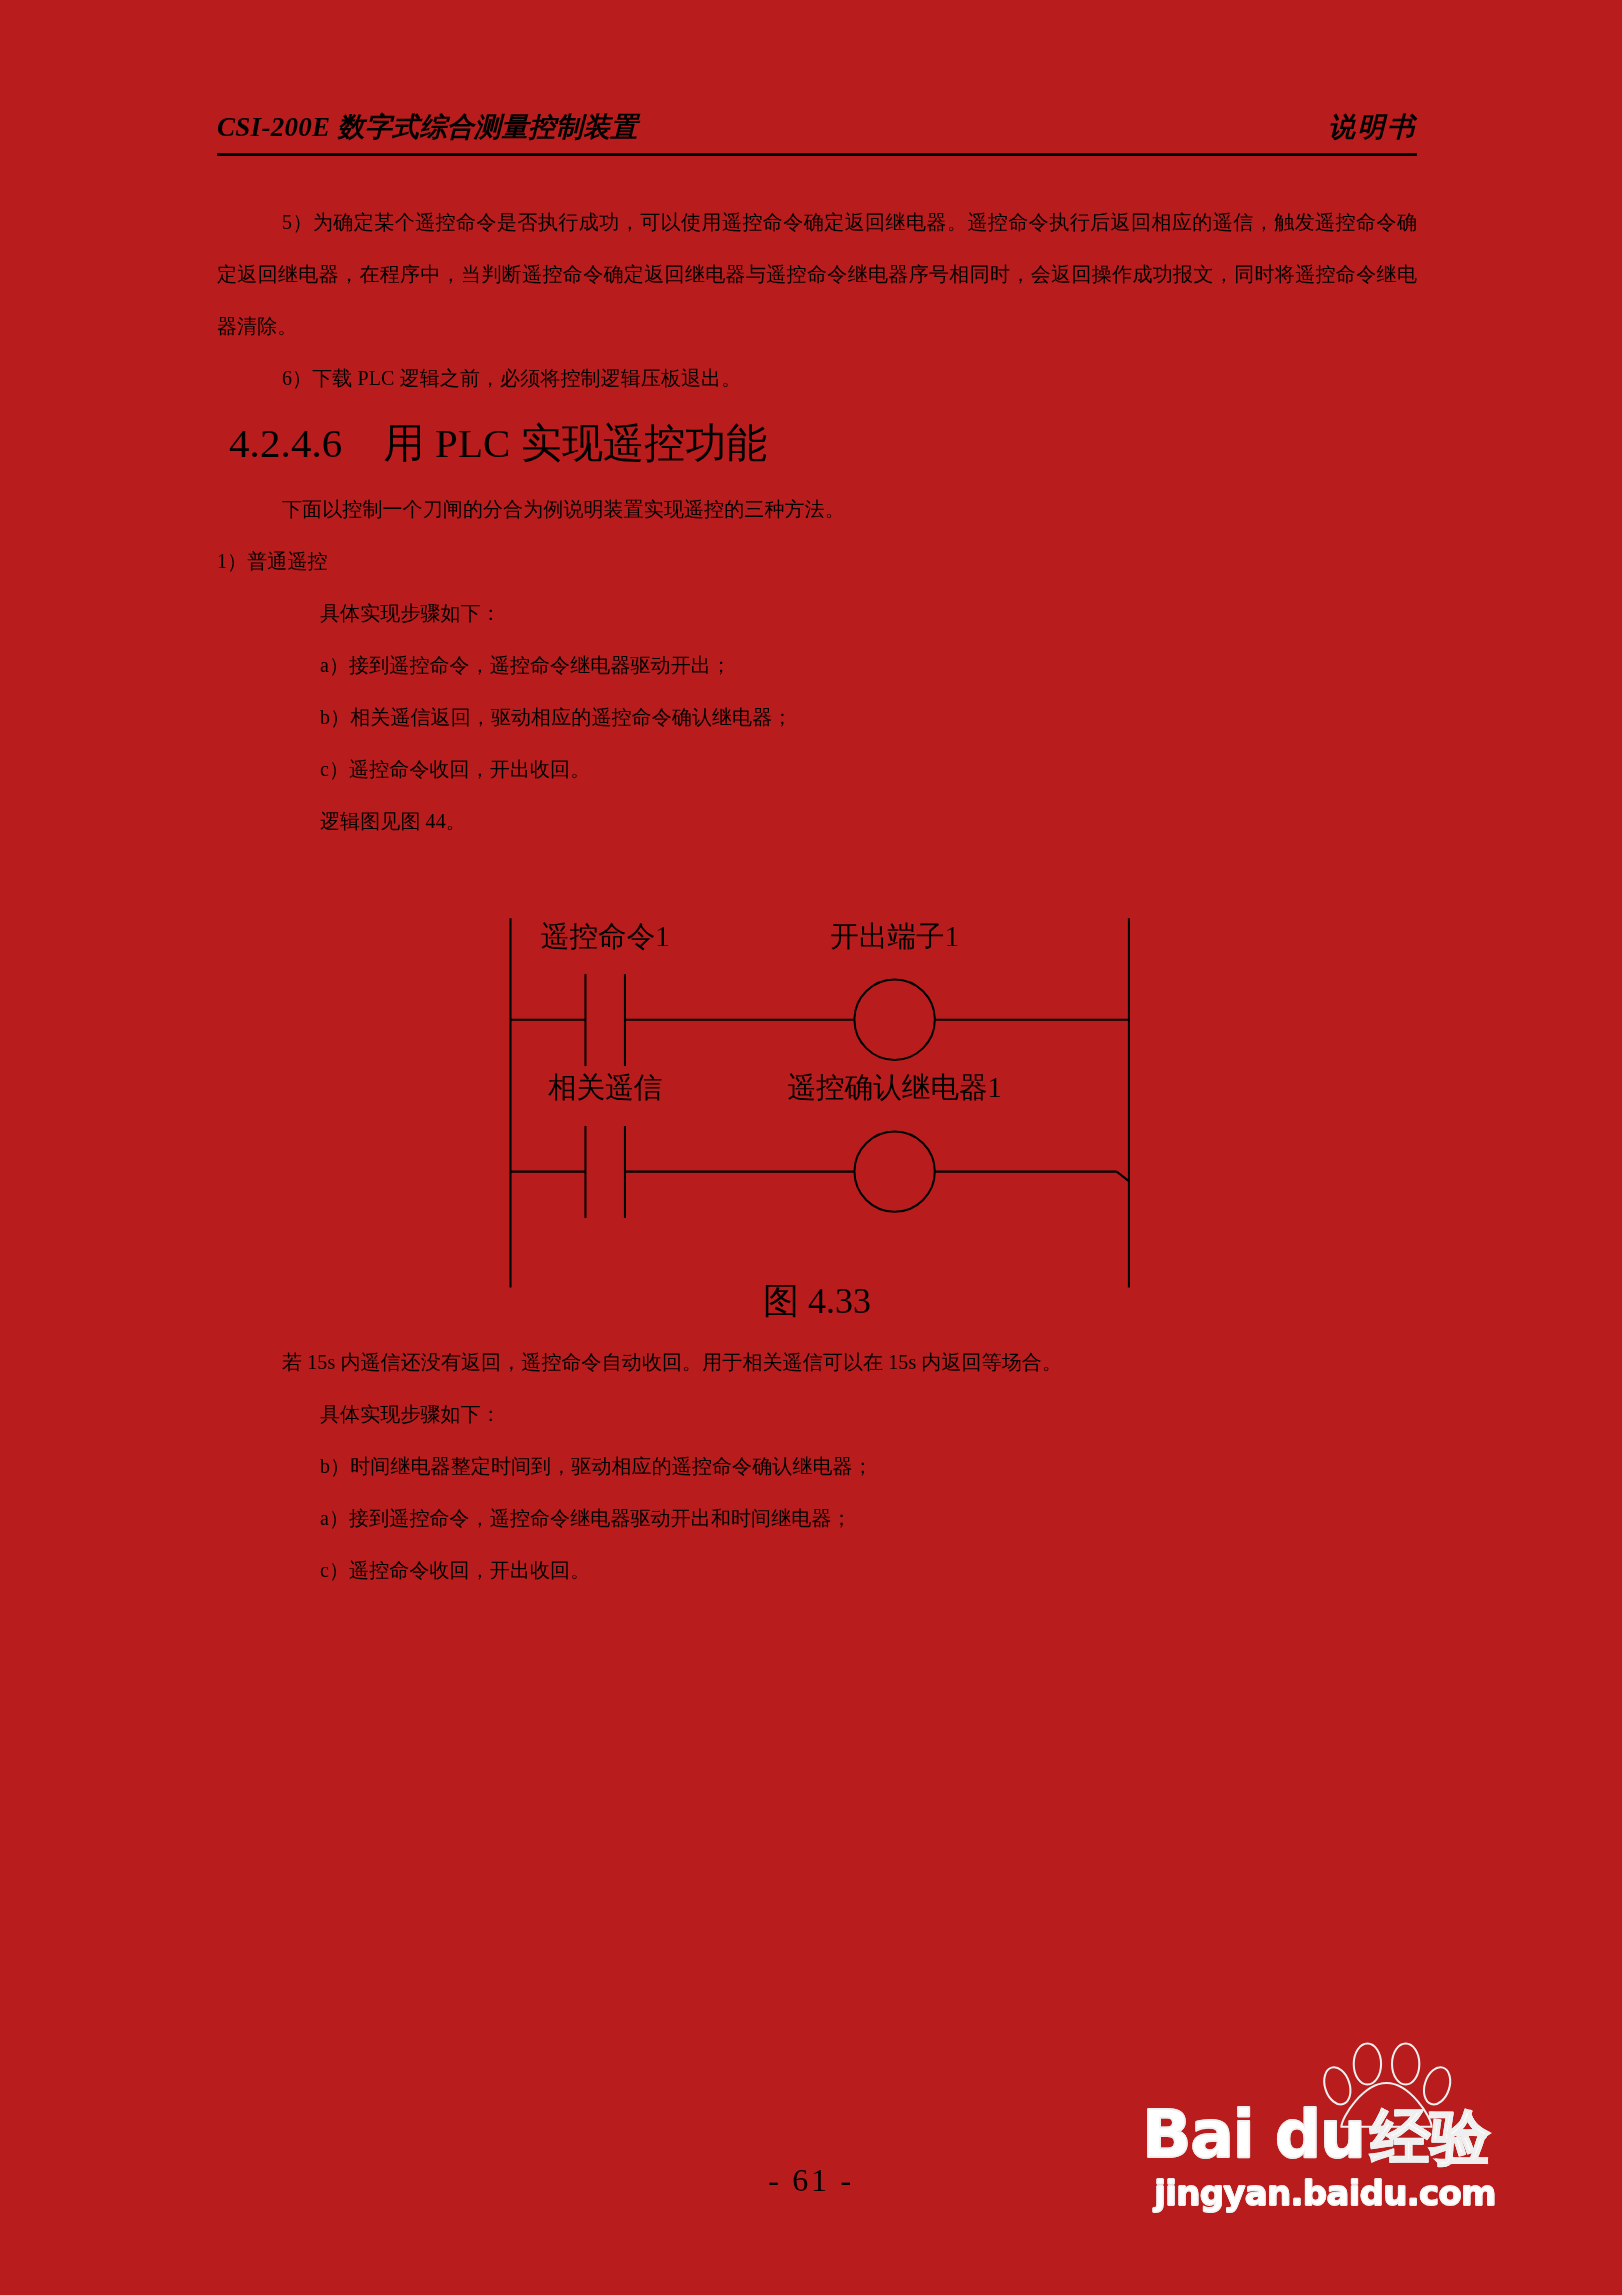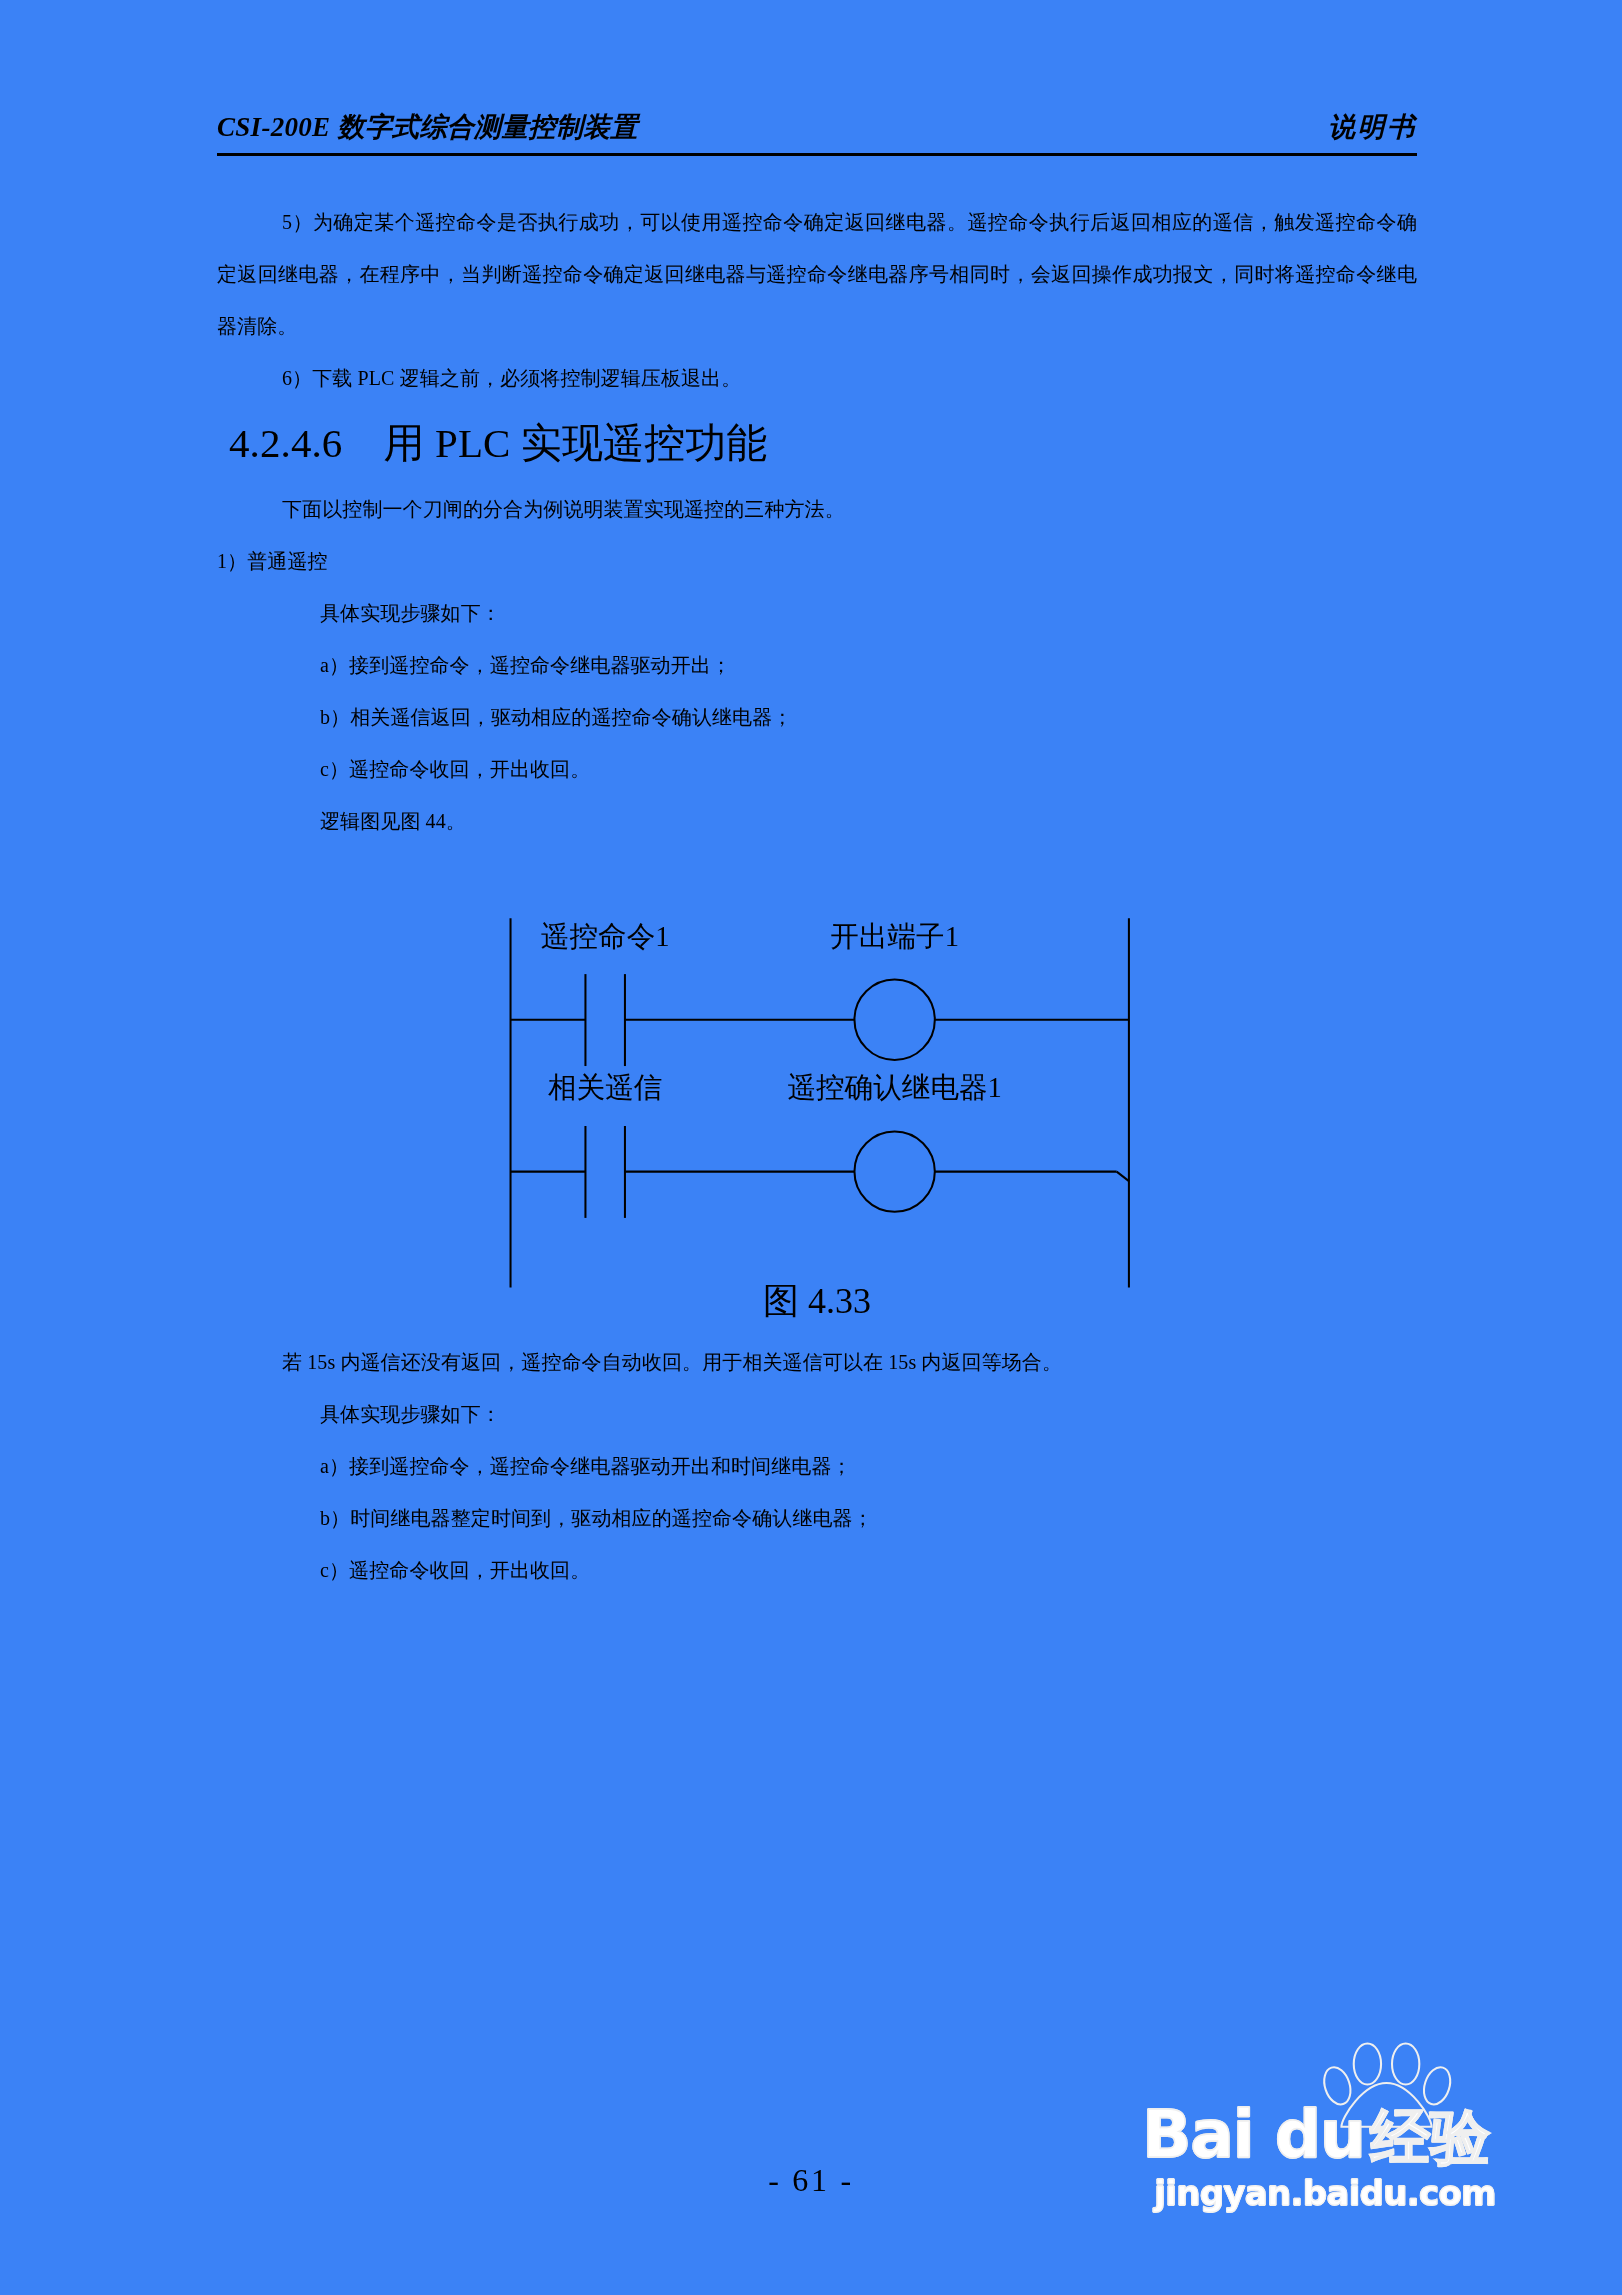--- a/index.html
+++ b/index.html
@@ -9,21 +9,21 @@
     background: #ffffff;
   }
   body {
     font-family: "Liberation Serif", "DejaVu Serif", serif;
     color: #000000;
   }
   .page {
     position: relative;
     width: 1622px;
     height: 2295px;
-    background: #3b82f6;
+    background: #b91c1c;
     overflow: hidden;
   }
 
   
   .running-head {
     position: absolute;
     left: 217px;
     top: 109px;
     width: 1200px;
     display: flex;
@@ -238,22 +238,22 @@
         <text x="994" y="281" font-family="Liberation Serif, DejaVu Serif, serif" font-size="42" text-anchor="middle" fill="#000">遥控确认继电器1</text>
       </svg>
     </div>
   </div>
 
   <div class="fig-caption">图 4.33</div>
 
   <div class="body-col-2">
     <p class="para indent2">若 15s 内遥信还没有返回，遥控命令自动收回。用于相关遥信可以在 15s 内返回等场合。</p>
     <p class="para lvl2">具体实现步骤如下：</p>
+    <p class="para lvl2">b）时间继电器整定时间到，驱动相应的遥控命令确认继电器；</p>
     <p class="para lvl2">a）接到遥控命令，遥控命令继电器驱动开出和时间继电器；</p>
-    <p class="para lvl2">b）时间继电器整定时间到，驱动相应的遥控命令确认继电器；</p>
     <p class="para lvl2">c）遥控命令收回，开出收回。</p>
   </div>
 
   <div class="watermark">
     <svg class="wm-paw" width="164" height="89" viewBox="0 0 240 130">
       <g fill="none" stroke="#efefef" stroke-width="3">
         <ellipse cx="84" cy="32" rx="20" ry="30"></ellipse>
         <ellipse cx="140" cy="32" rx="20" ry="30"></ellipse>
         <ellipse cx="40" cy="64" rx="18" ry="28" transform="rotate(-18 40 64)"></ellipse>
         <ellipse cx="186" cy="64" rx="18" ry="28" transform="rotate(18 186 64)"></ellipse>

